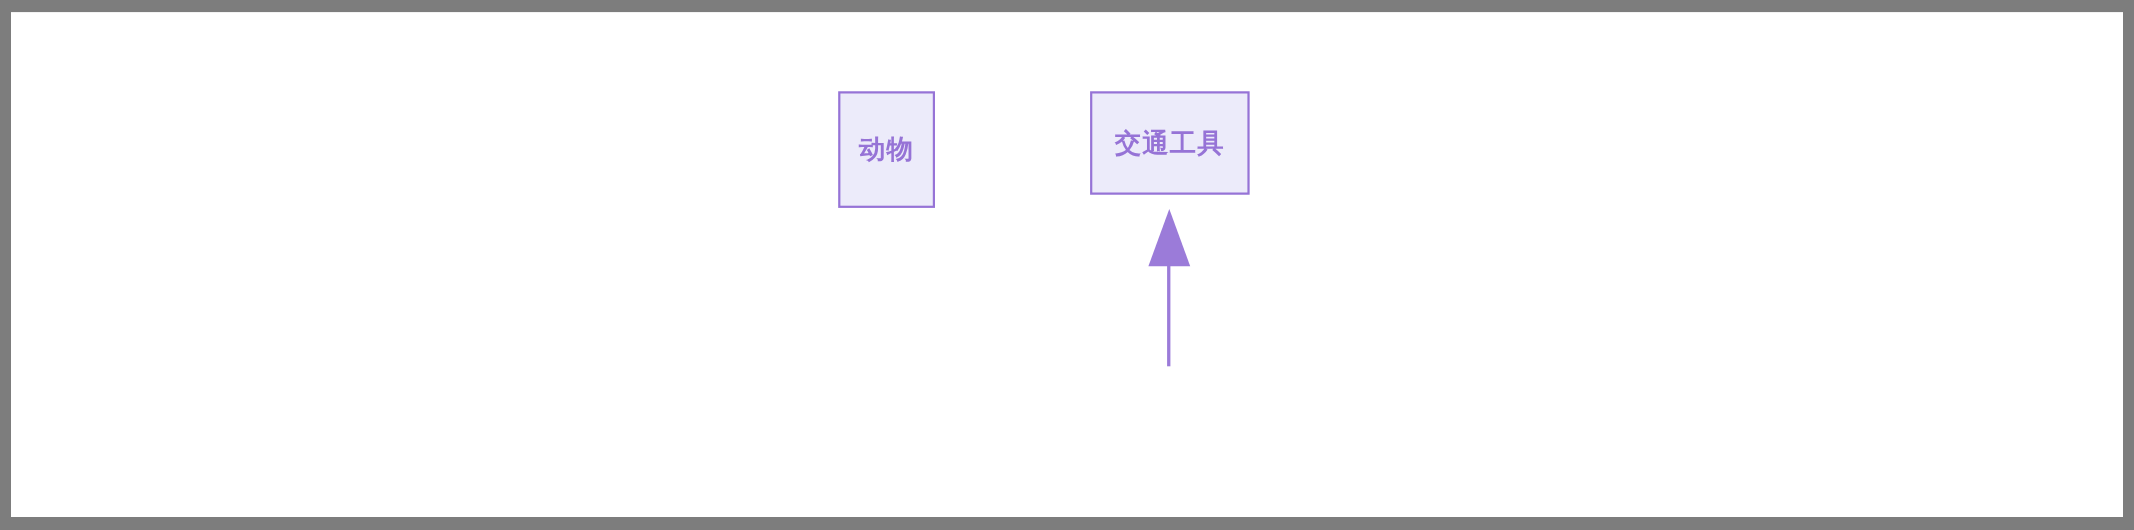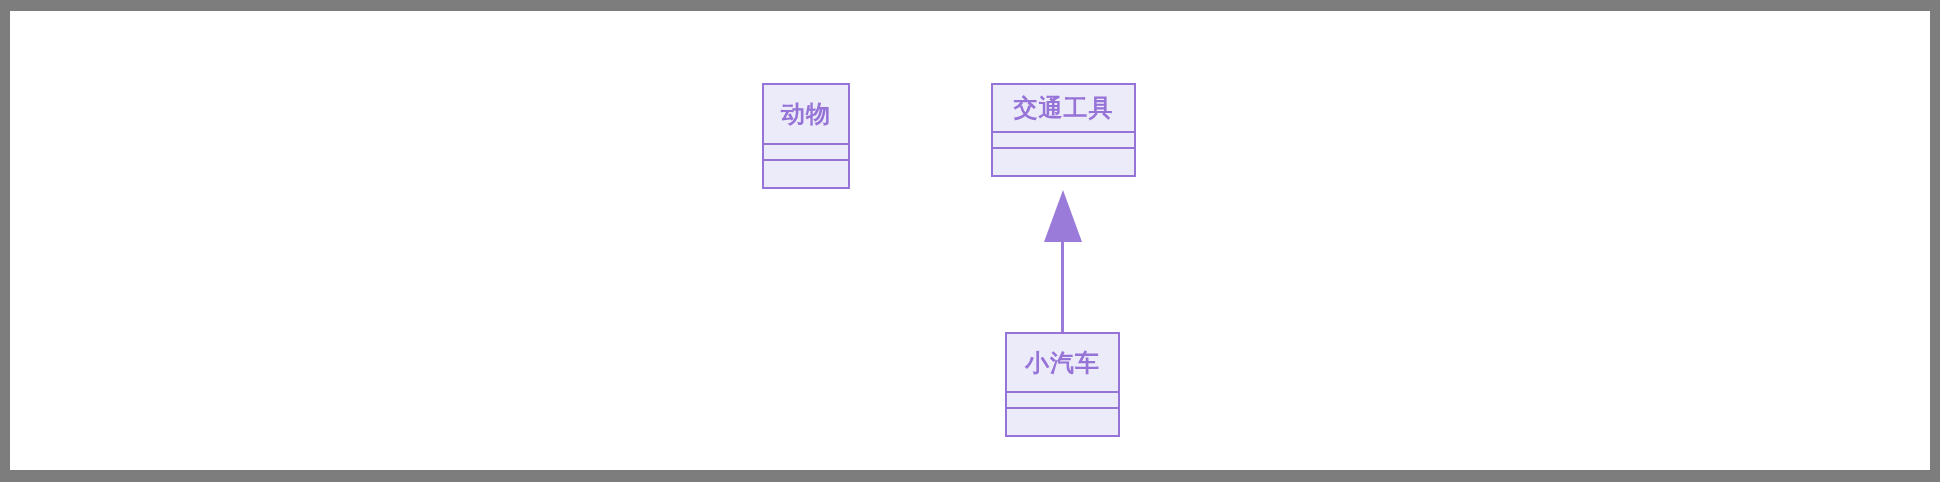--- a/index.html
+++ b/index.html
@@ -28,21 +28,21 @@
     right: 10px;
     bottom: 12px;
     background: var(--canvas);
   }
 
   .class-node {
     position: absolute;
     background: var(--node-fill);
     border: 2.5px solid var(--node-border);
     display: flex;
-    flex-direction: column;
+    flex-direction: row;
   }
   .node-animal  { left: 762px;  top: 83px;  width: 88px;  height: 106px; }
   .node-vehicle { left: 991px;  top: 83px;  width: 145px; height: 94px; }
   .node-car     { left: 1005px; top: 332px; width: 115px; height: 105px; }
 
   .class-title {
     flex: 1;
     display: flex;
     align-items: center;
     justify-content: center;
@@ -96,18 +96,13 @@
     <div class="class-title">交通工具</div>
     <div class="class-attrs"></div>
     <div class="class-methods"></div>
   </div>
 
   <div>
     <div class="edge-arrowhead"></div>
     <div class="edge-line"></div>
   </div>
 
-  <div class="class-node node-car">
-    <div class="class-title">小汽车</div>
-    <div class="class-attrs"></div>
-    <div class="class-methods"></div>
-  </div>
 </div>
 
 </body></html>

